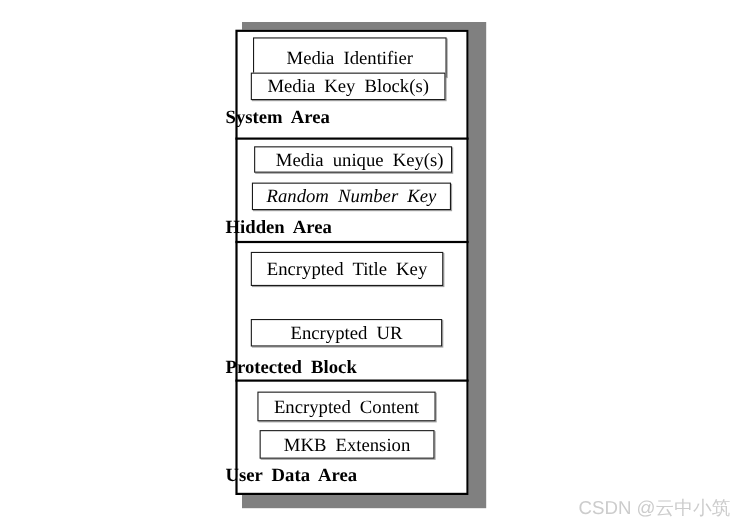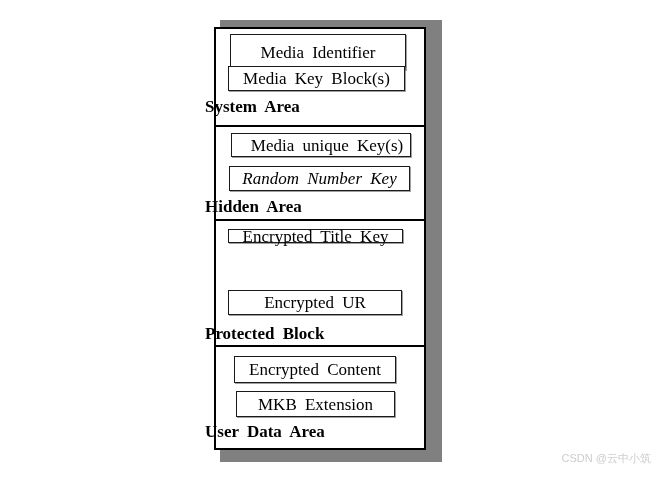--- a/index.html
+++ b/index.html
@@ -68,34 +68,34 @@
 
   
   .b-media-identifier   { left: 14px; top: 5px;   width: 176px; height: 36px; }
   .b-media-key-blocks   { left: 12px; top: 37px;  width: 177px; height: 25px; }
   .l-system-area        { top: 69px; }
   .d-1                  { top: 96px; }
   .b-media-unique-keys  { left: 15px; top: 104px; width: 180px; height: 24px; padding-left: 12px; }
   .b-random-number-key  { left: 13px; top: 137px; width: 181px; height: 25px; font-style: italic; }
   .l-hidden-area        { top: 169px; }
   .d-2                  { top: 190px; }
-  .b-encrypted-title-key{ left: 12px; top: 200px; width: 175px; height: 14px; text-align: right; }
+  .b-encrypted-title-key{ left: 12px; top: 200px; width: 175px; height: 31px; text-align: right; }
   .b-encrypted-cci      { left: 14px; top: 230px; width: 171px; height: 25px; }
   .b-encrypted-ur       { left: 12px; top: 261px; width: 174px; height: 25px; text-align: center; }
   .l-protected-area     { top: 296px; }
   .d-3                  { top: 316px; }
   .b-encrypted-content  { left: 18px; top: 327px; width: 162px; height: 27px; }
   .b-mkb-extension      { left: 20px; top: 362px; width: 159px; height: 26px; }
   .l-user-data-area     { top: 394px; }
 
   .watermark {
     position: absolute;
-    top: 453px; right: 19px;
+    top: 453px; right: 6px;
     font-family: "Liberation Sans", "DejaVu Sans", sans-serif;
-    font-size: 11px;
+    font-size: 17px;
     line-height: 1;
   }
 </style>
 </head>
 <body>
 
 <div class="figure-shadow" style="background: rgb(128, 128, 128);"></div>
 
 <div class="outer-box">
 

